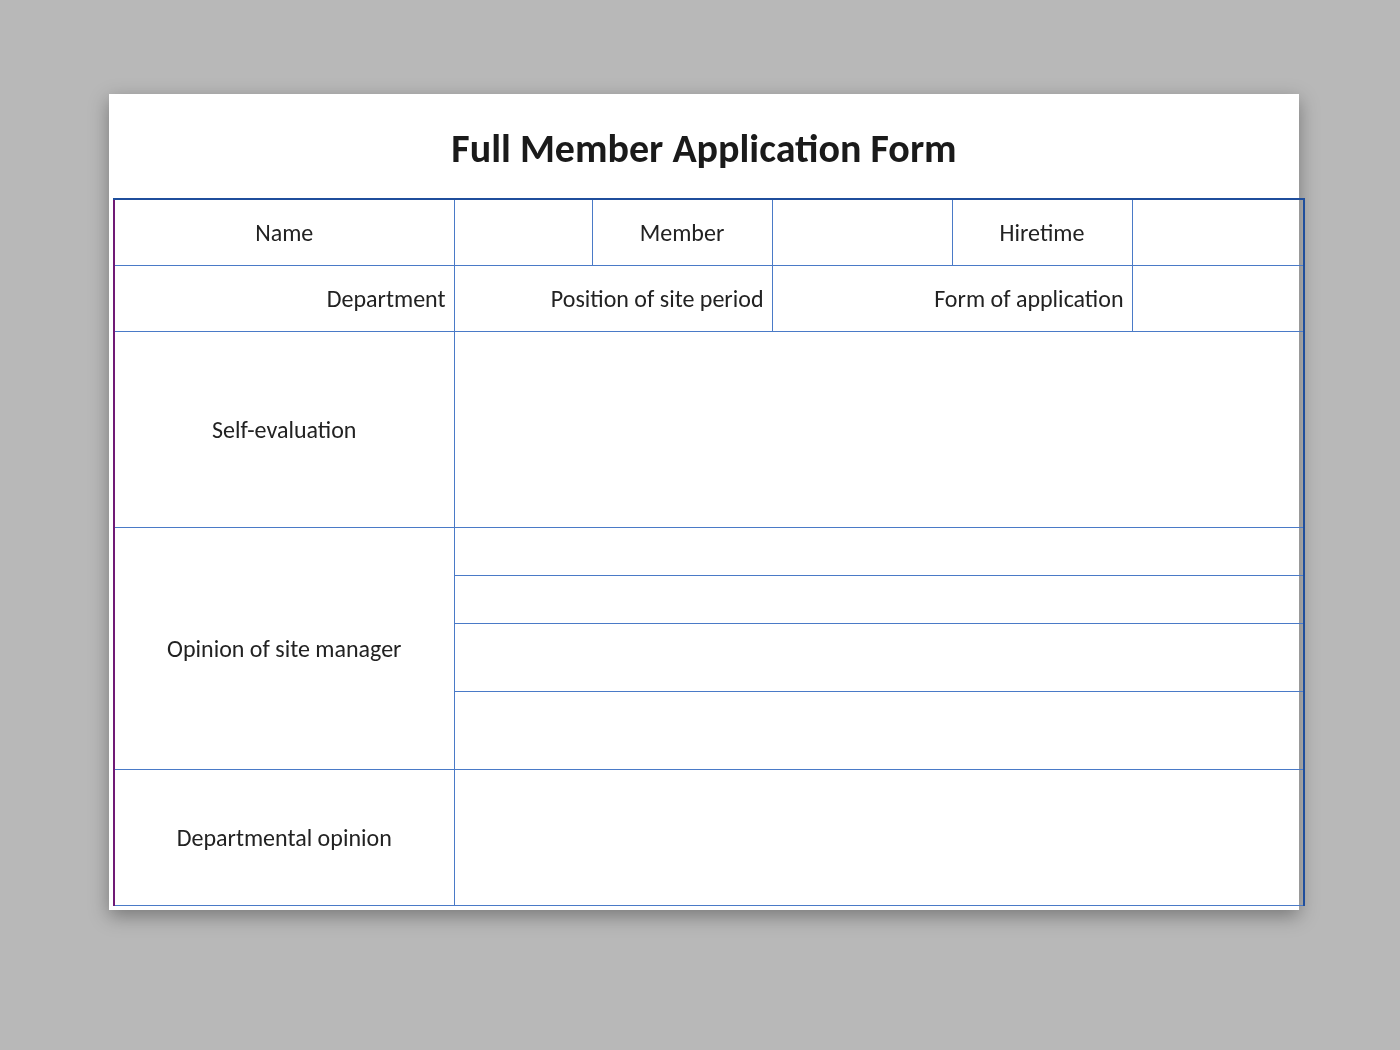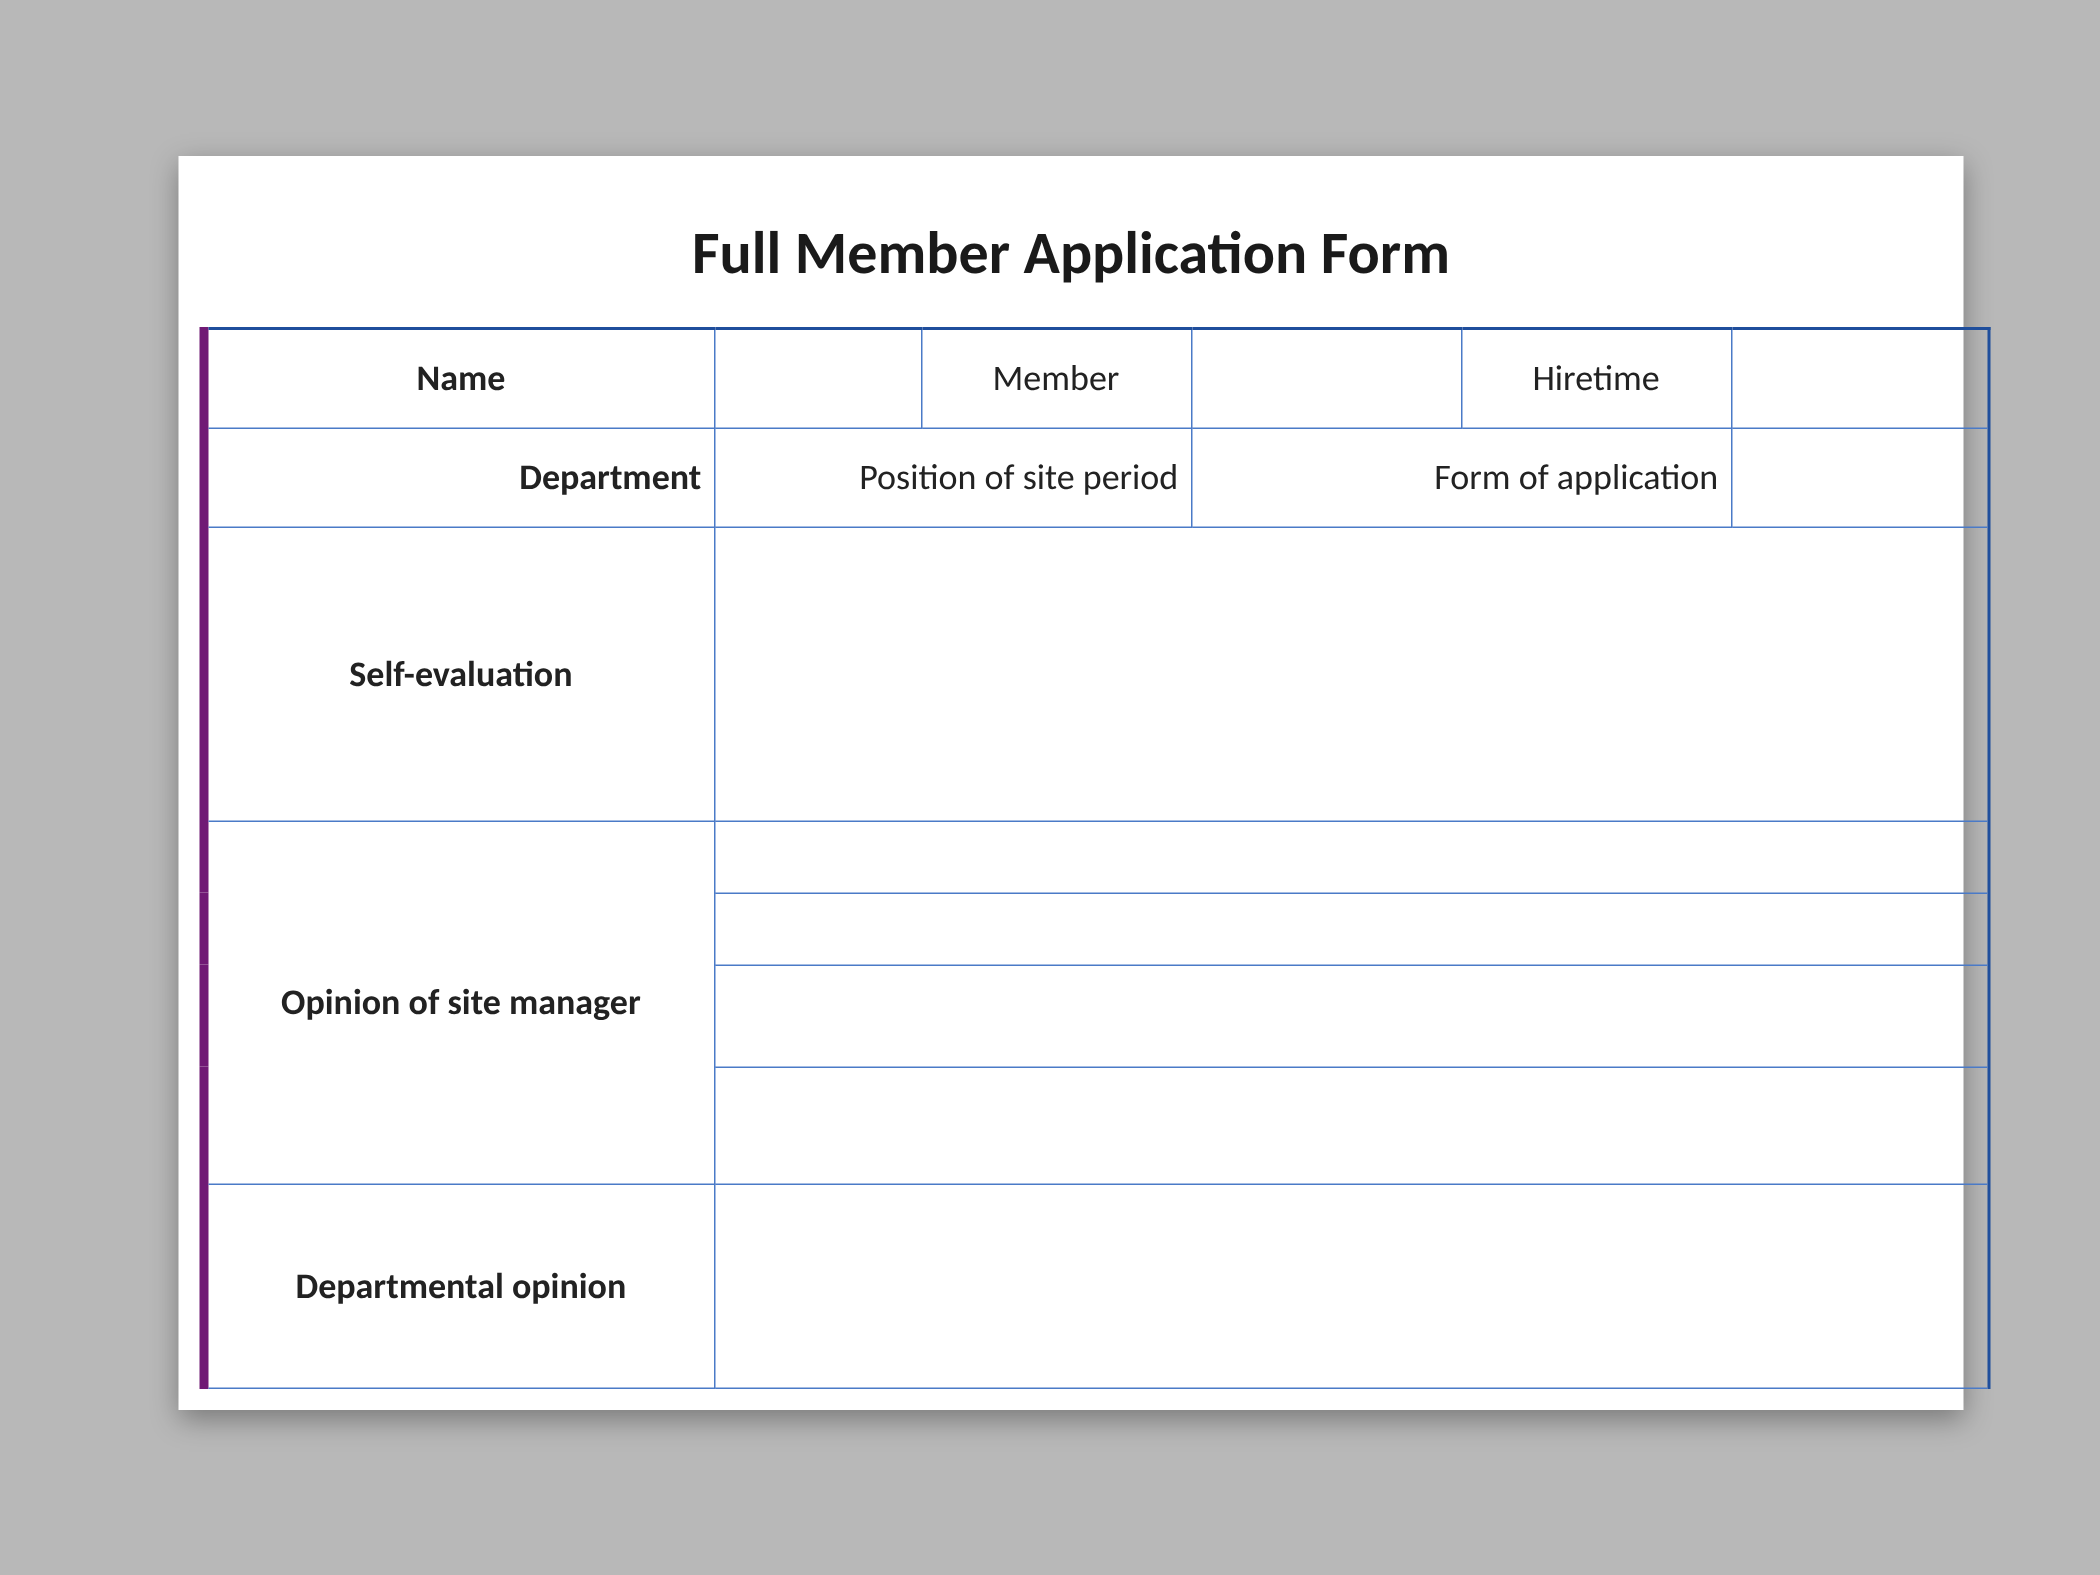--- a/index.html
+++ b/index.html
@@ -1,15 +1,15 @@
 <!DOCTYPE html>
 <html><head>
   <meta charset="utf-8">
   <style>
-    * { box-sizing: border-box; margin: 0; padding: 14px; }
+    * { box-sizing: border-box; margin: 0; padding: 4px; }
     body {
       background: #b8b8b8;
       width: 1400px;
       height: 1050px;
       font-family: Calibri, 'Segoe UI', Arial, sans-serif;
       display: flex;
       align-items: flex-start;
       justify-content: center;
       padding-top: 90px;
     }
@@ -36,21 +36,21 @@
     }
     td {
       border: 1px solid #4a7ac7;
       text-align: center;
       vertical-align: middle;
       font-size: 24px;
       color: #222;
       padding: 0 8px;
     }
     tr.top-border td { border-top: 2px solid #1f4e9c; }
-    .outer-left { border-left: 6px solid #701a75; font-weight: bold; }
+    .outer-left { border-left: 2px solid #701a75; }
     .outer-right { border-right: 2px solid #1f4e9c; }
     .r1 td { height: 66px; }
     .r2 td { height: 66px; text-align: right; }
     .r-self td { height: 196px; }
     .r-op  td { height: 48px; }
     .r-op2 td { height: 48px; }
     .r-op3 td { height: 68px; }
     .r-op4 td { height: 78px; }
     .r-dept td { height: 136px; }
     .c-label { width: 340px; }

